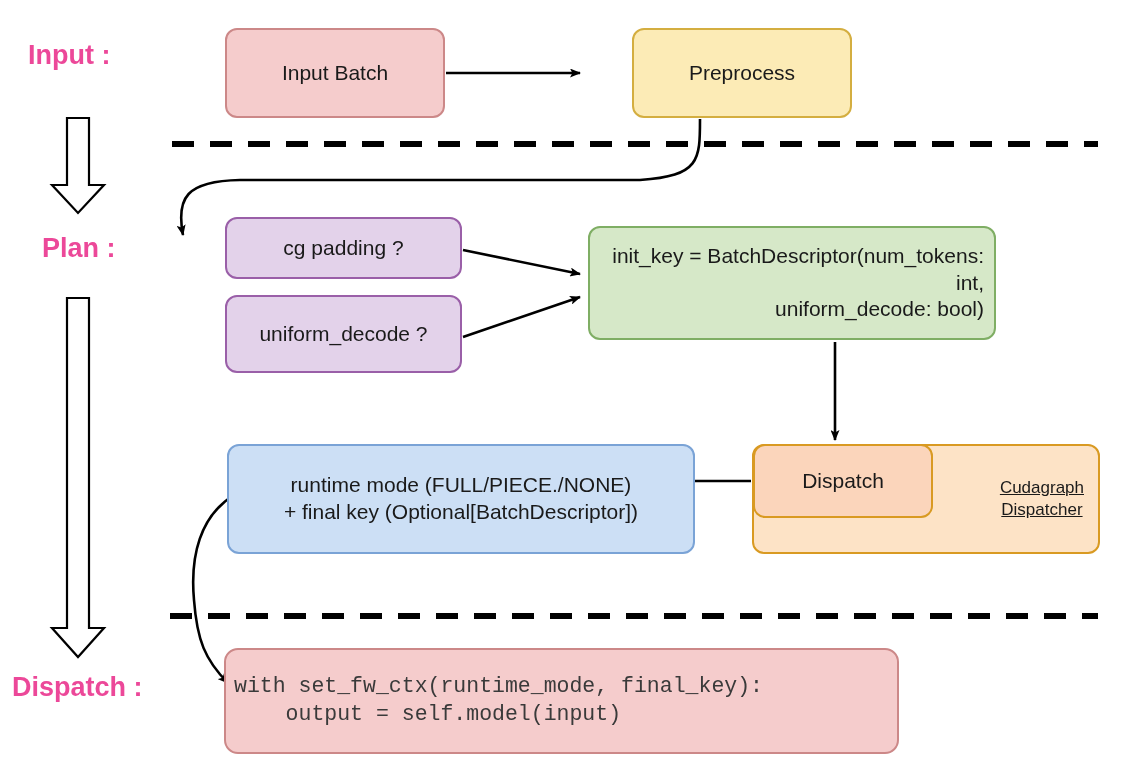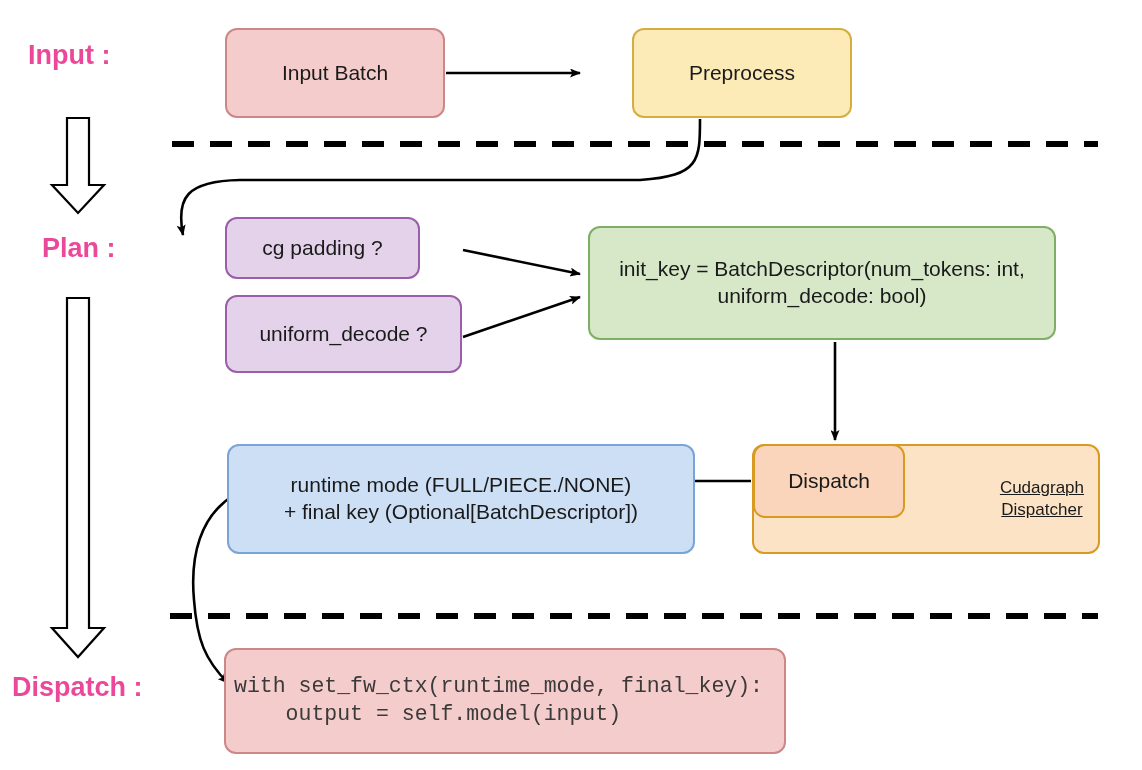--- a/index.html
+++ b/index.html
@@ -101,38 +101,38 @@
   <div class="stage-label" style="left:28px; top:40px;">Input :</div>
   <div class="stage-label" style="left:42px; top:233px;">Plan :</div>
   <div class="stage-label" style="left:12px; top:672px;">Dispatch :</div>
 
   <div class="node" style="left:225px; top:28px; width:220px; height:90px;
        background:#f5cccc; border-color:#cc8888;">Input Batch</div>
 
   <div class="node" style="left:588px; top:28px; width:220px; height:90px;
        background:#fcebb6; border-color:#d4ae40;margin-left:44px;">Preprocess</div>
 
-  <div class="node" style="left:225px; top:217px; width:195px; height:62px;
+  <div class="node" style="left:225px; top:217px; width:237px; height:62px;
        background:#e3d2ea; border-color:#9a5fa8;">cg padding ?</div>
 
   <div class="node" style="left:225px; top:295px; width:237px; height:78px;
        background:#e3d2ea; border-color:#9a5fa8;">uniform_decode ?</div>
 
-  <div class="node" style="left:588px; top:226px; width:468px; height:114px;
-       background:#d6e8c8; border-color:#7fae64; white-space:pre-line;">init_key = BatchDescriptor(num_tokens: int,
+  <div class="node" style="left:588px; top:226px; width:408px; height:114px;
+       background:#d6e8c8; border-color:#7fae64; white-space:pre-line;text-align:right;">init_key = BatchDescriptor(num_tokens: int,
 uniform_decode: bool)</div>
 
   <div class="node group-label" style="left:752px; top:444px; width:348px; height:110px;
        background:#fde3c6; border-color:#d99a22; white-space:pre-line;">Cudagraph
 Dispatcher</div>
 
-  <div class="node" style="left:753px; top:444px; width:152px; height:74px;
+  <div class="node" style="left:753px; top:444px; width:180px; height:74px;
        background:#fbd5bb; border-color:#d99a22;">Dispatch</div>
 
   <div class="node" style="left:227px; top:444px; width:468px; height:110px;
        background:#ccdff5; border-color:#7aa3d6; white-space:pre-line;">runtime mode (FULL/PIECE./NONE)
 + final key (Optional[BatchDescriptor])</div>
 
-  <div class="node code" style="left:224px; top:648px; width:562px; height:106px;
-       background:#f5cccc; border-color:#cc8888;">with set_fw_ctx(runtime_mode, final_key):
+  <div class="node code" style="left:224px; top:648px; width:675px; height:106px;
+       background:#f5cccc; border-color:#cc8888;border-radius:14px;">with set_fw_ctx(runtime_mode, final_key):
     output = self.model(input)</div>
 
 </div>
 
 </body></html>

